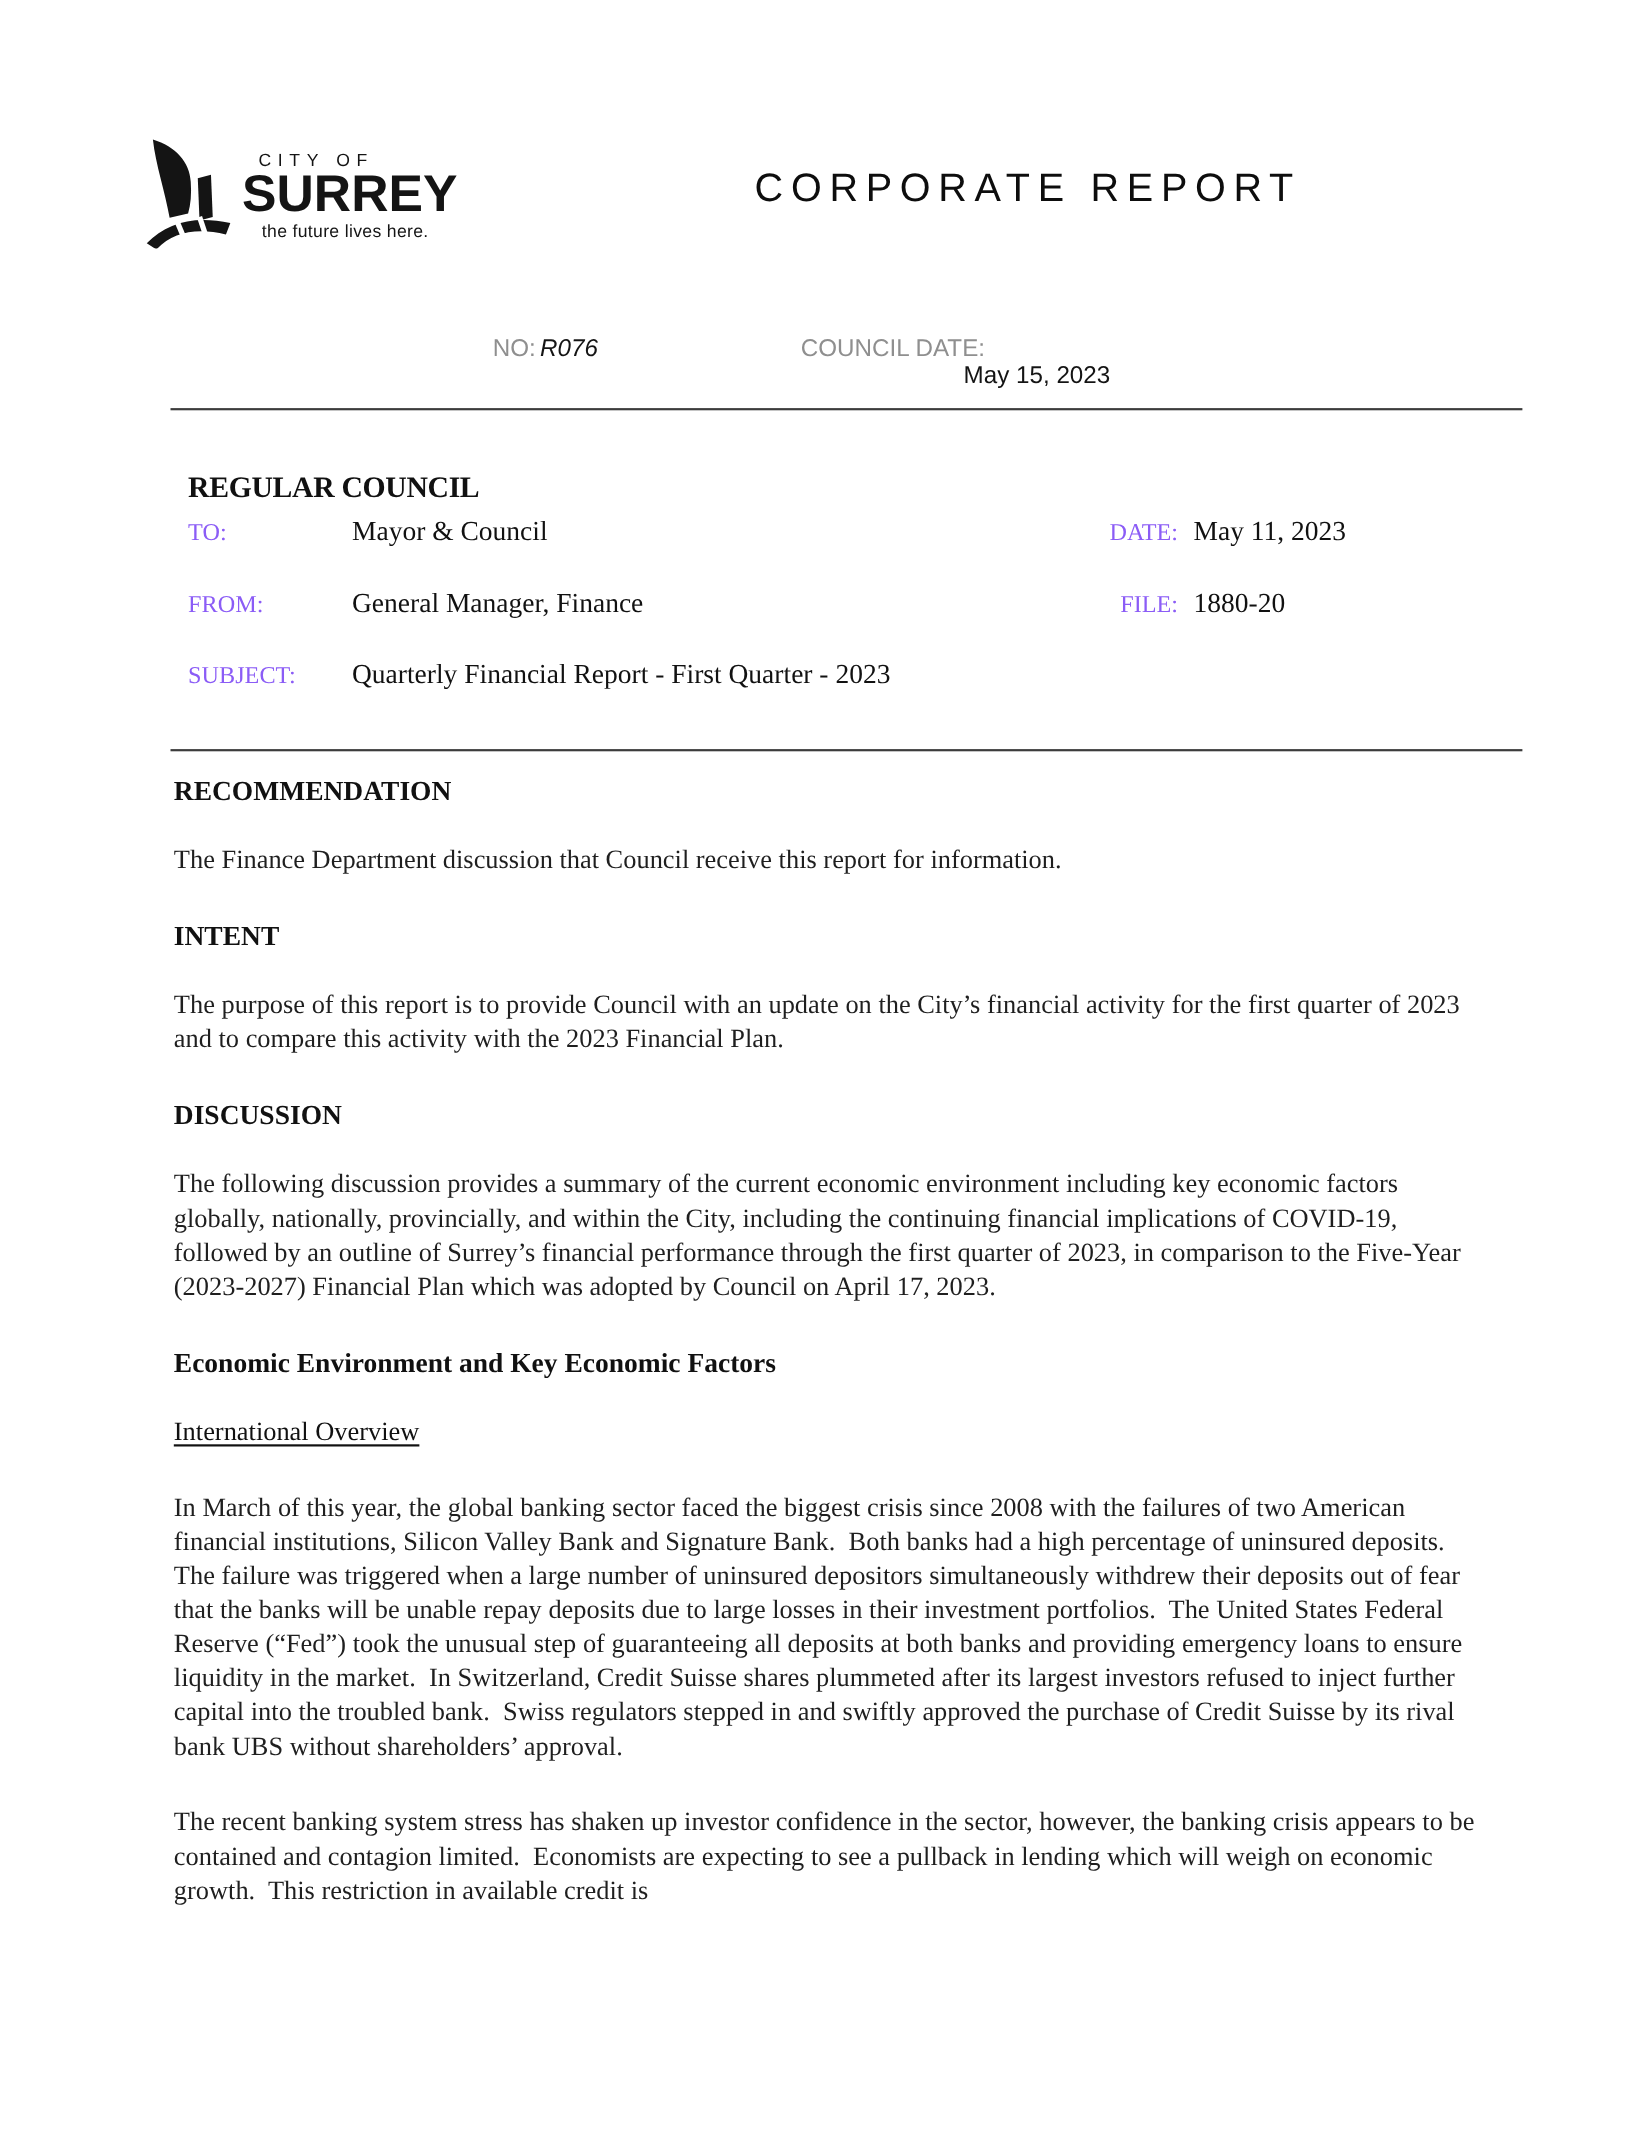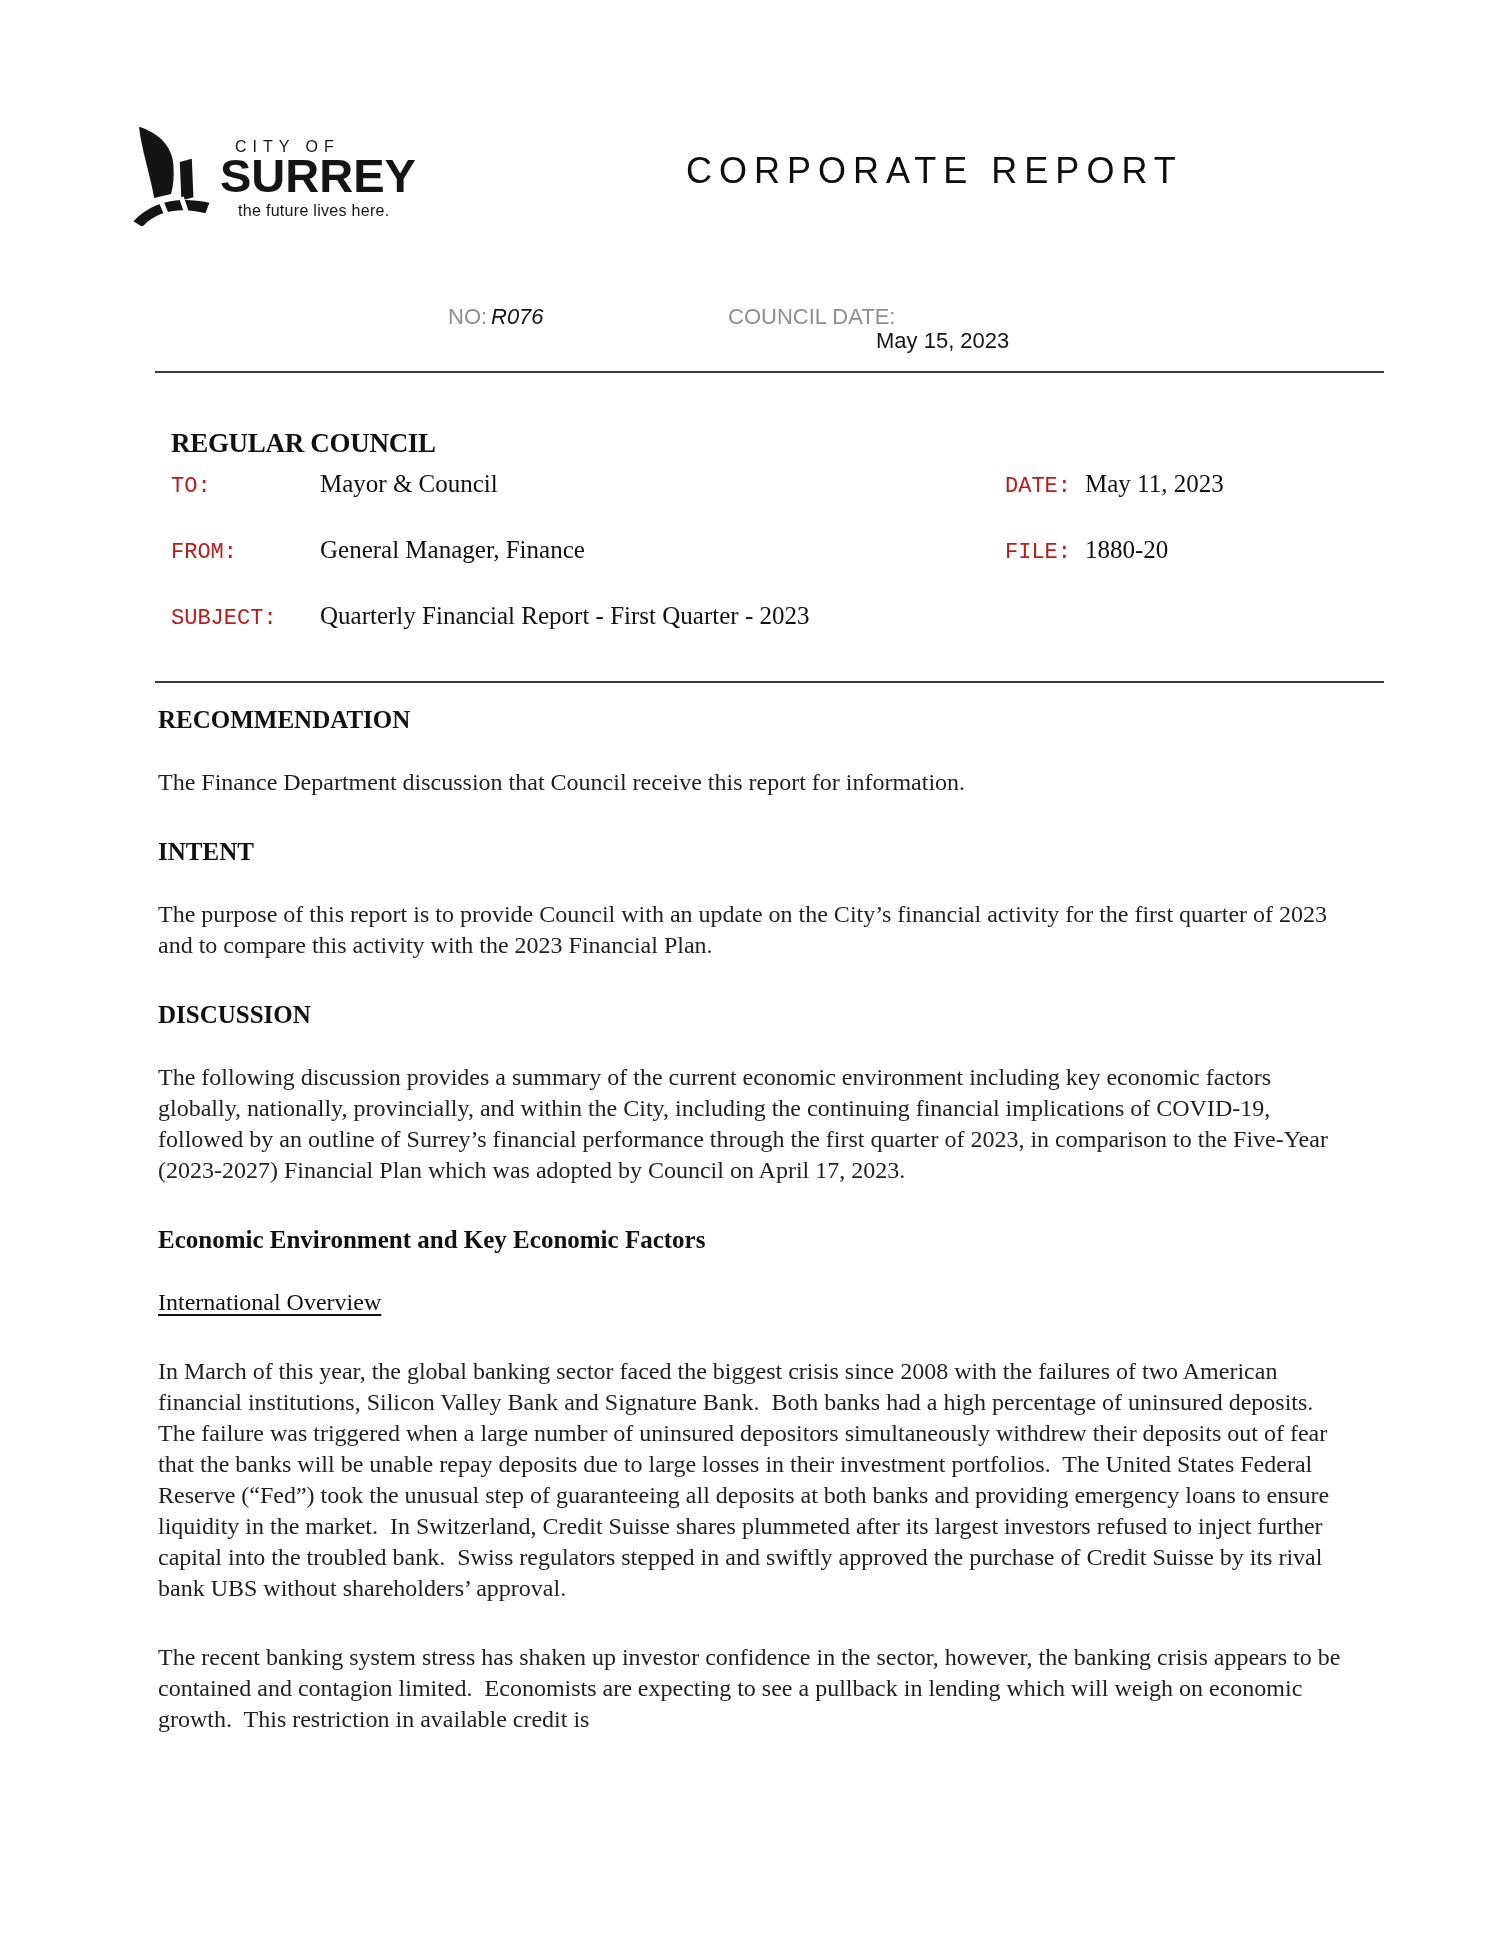--- a/index.html
+++ b/index.html
@@ -60,22 +60,22 @@
 
   .council-heading {
     position:absolute; left:171px; top:428px;
     font-size:27px; font-weight:bold; letter-spacing:-0.3px; color:#111;
   }
 
   
   .memo { position:absolute; left:171px; top:470px; width:1170px; }
   .memo-row { display:grid; grid-template-columns:149px 670px 95px 1fr; align-items:baseline; margin-bottom:37px; }
   .memo-label {
-    font-family:Liberation Mono, monospace;
-    font-size:22px; color:#b91c1c;
+    font-family:Liberation Serif, serif;
+    font-size:22px; color:#8b5cf6;
   }
   .memo-label.right { text-align:right; padding-right:14px; }
   .memo-value { font-size:25px; font-weight:normal; color:#111; white-space:nowrap; }
 
   
   .content { position:absolute; left:158px; top:704px; width:1196px; }
   .sec-heading {
     font-size:25px; font-weight:bold; color:#111;
     line-height:31px; margin:0 0 32px 0;
   }

